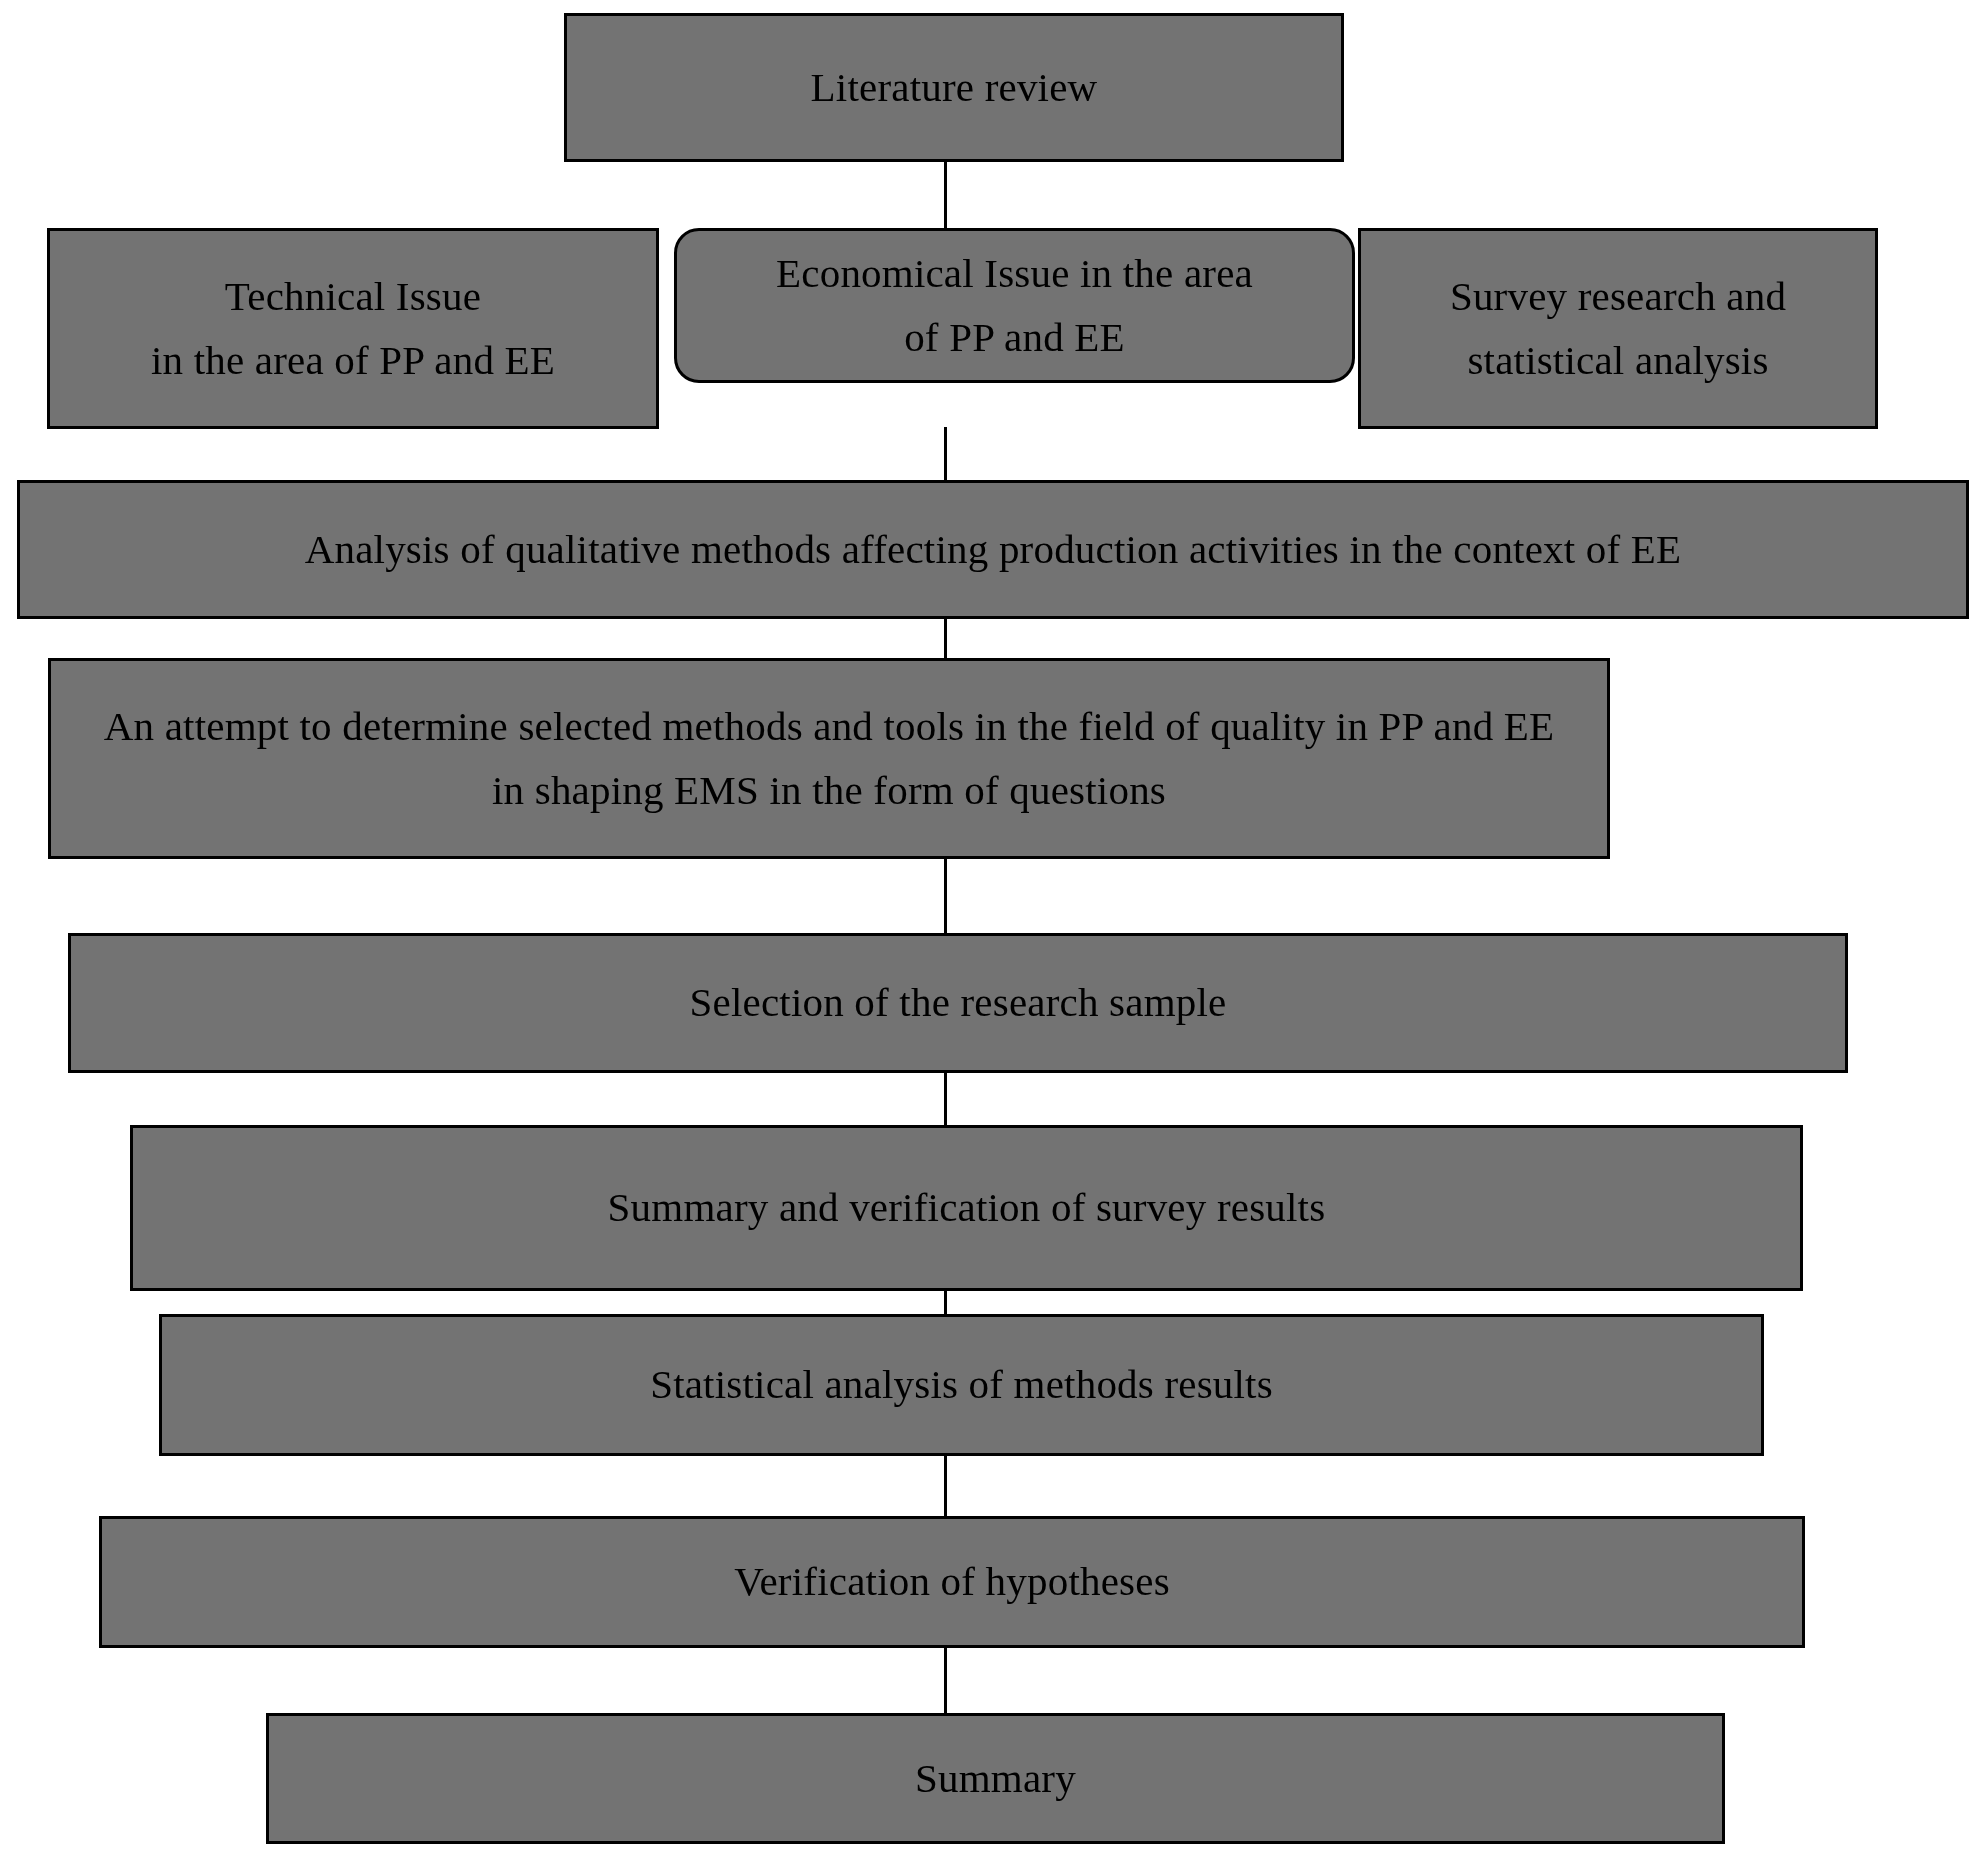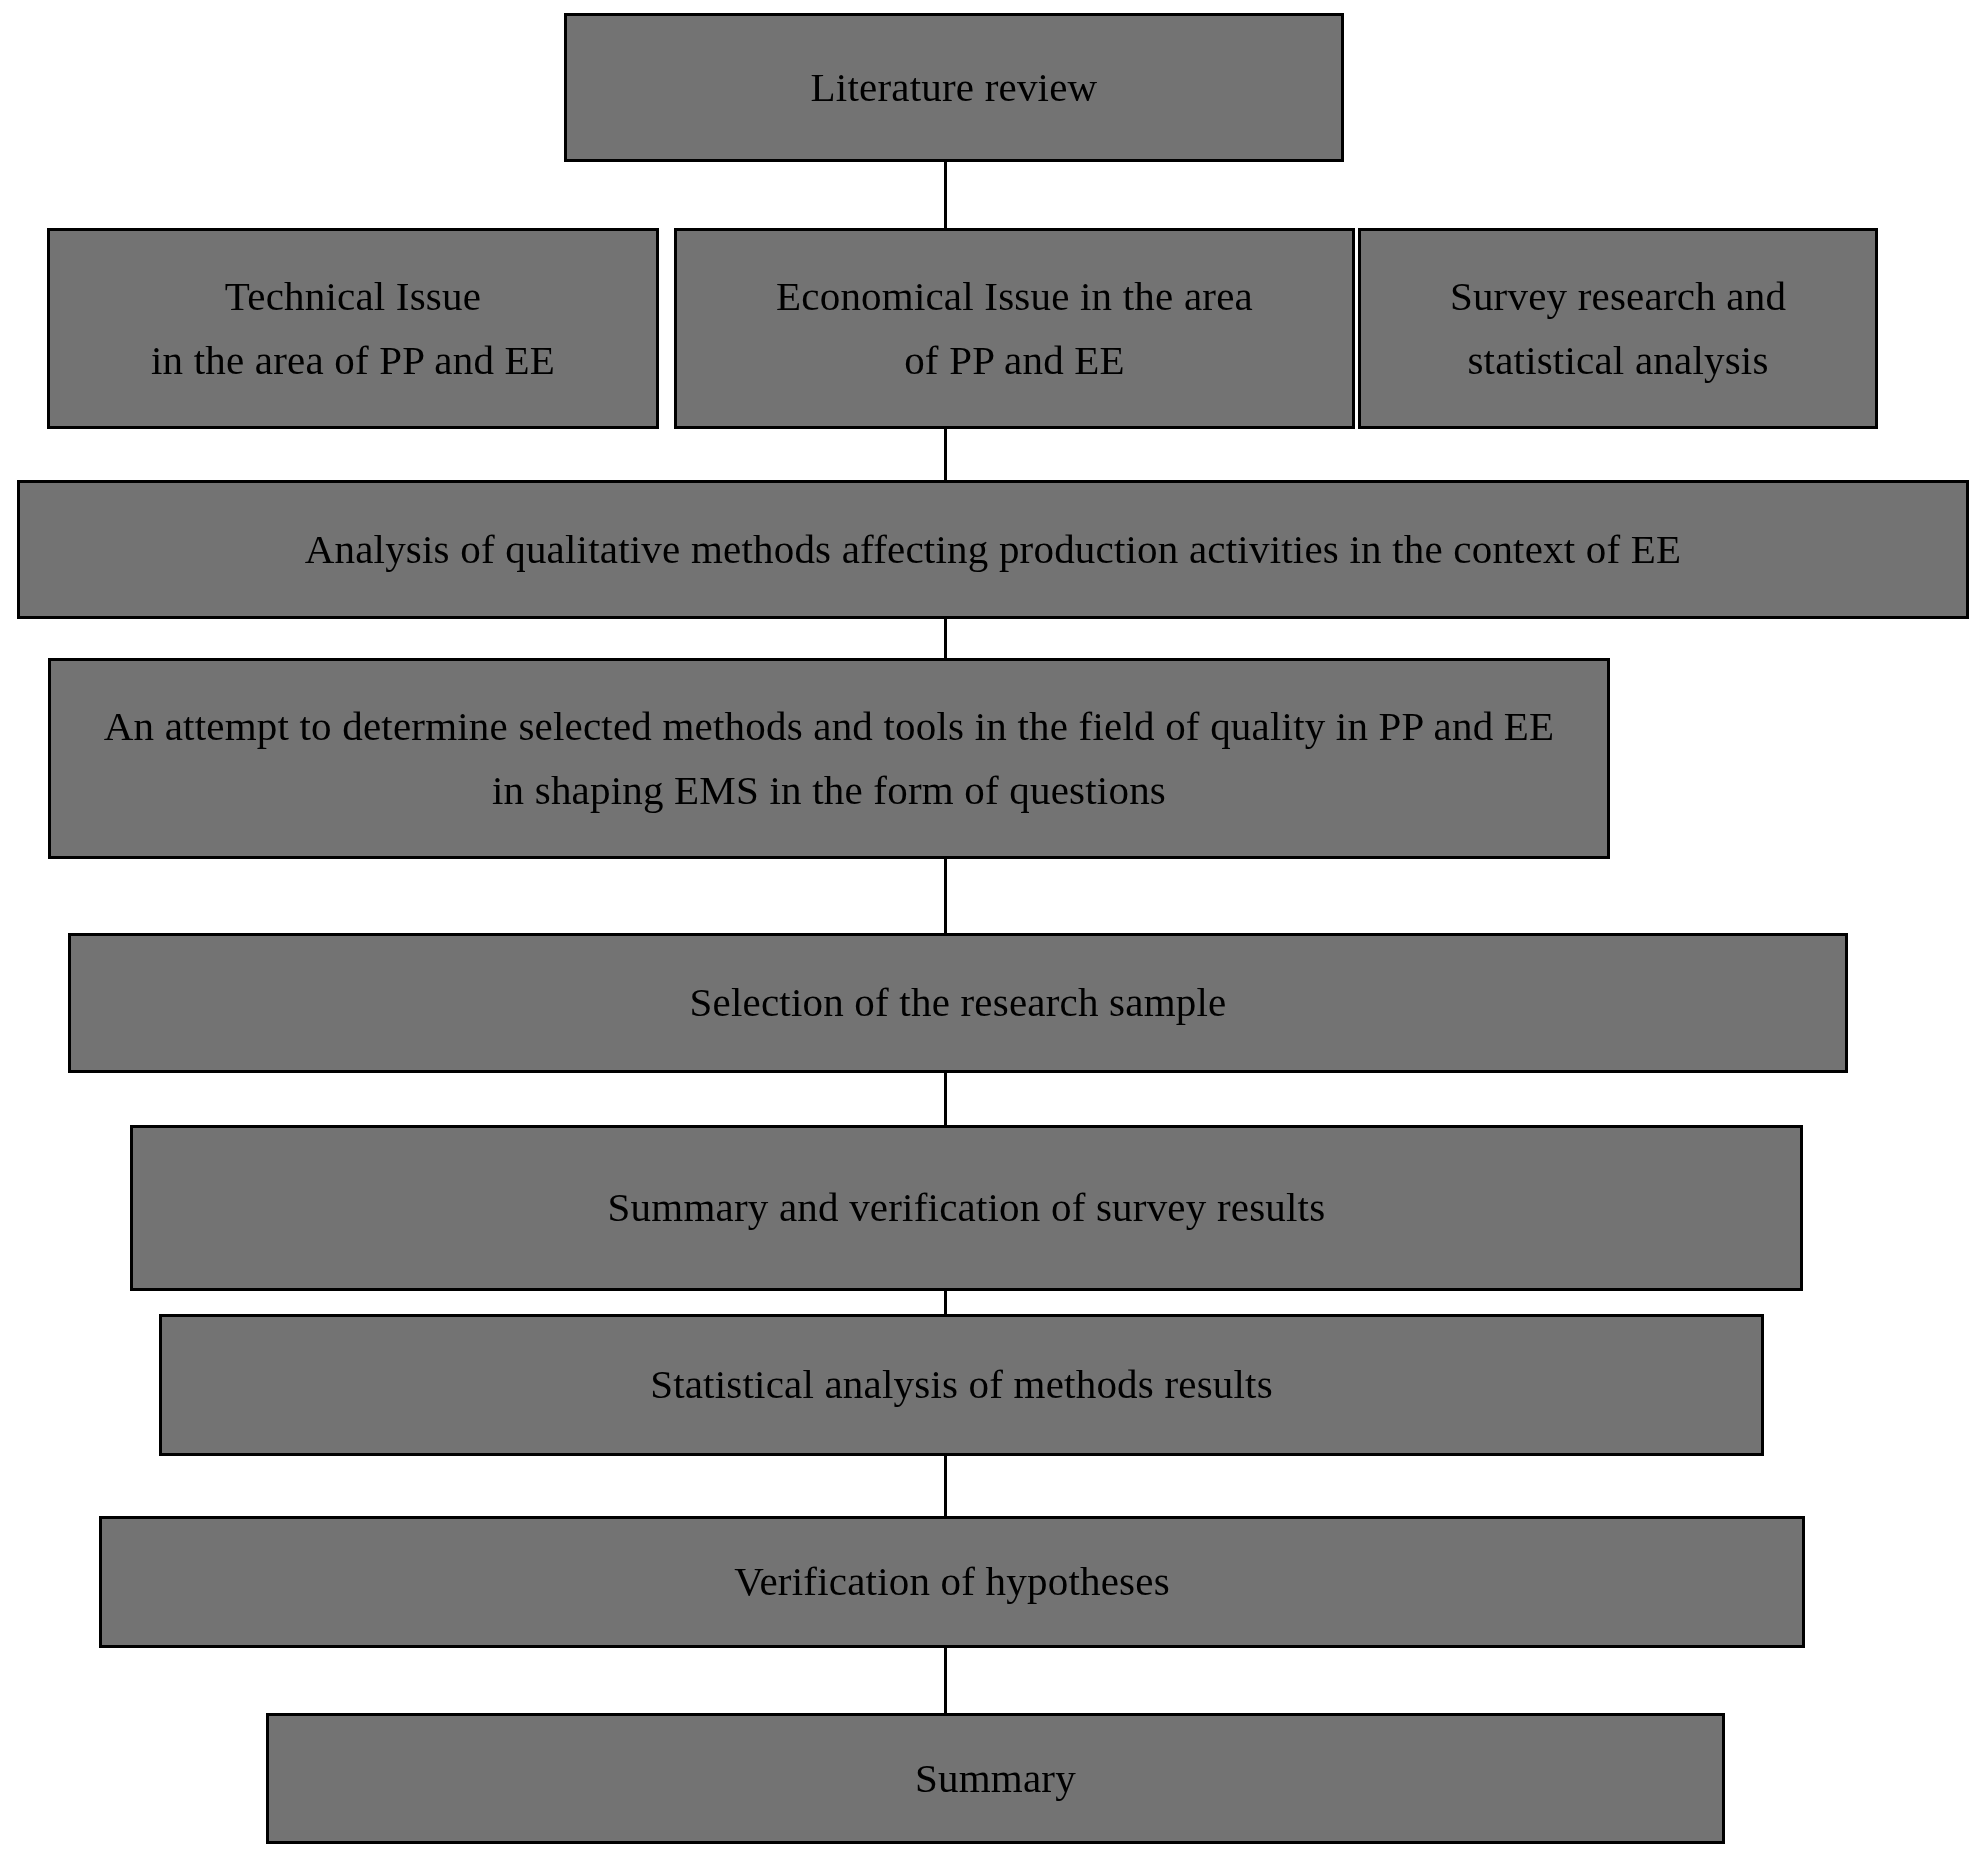--- a/index.html
+++ b/index.html
@@ -58,21 +58,21 @@
 
   <div class="node" style="left:564px; top:13.3px; width:780px; height:149px;">
     <span class="line">Literature review</span>
   </div>
 
   <div class="node" style="left:47px; top:228px; width:612px; height:201px;align-items:center;">
     <span class="line">Technical Issue</span>
     <span class="line">in the area of PP and EE</span>
   </div>
 
-  <div class="node" style="left:674px; top:228px; width:681px; height:201px;">
+  <div class="node" style="left:674px; top:228px; width:681px; height:155px;border-radius:25px;">
     <span class="line">Economical Issue in the area</span>
     <span class="line">of PP and EE</span>
   </div>
 
   <div class="node" style="left:1358px; top:228px; width:520px; height:201px;">
     <span class="line">Survey research and</span>
     <span class="line">statistical analysis</span>
   </div>
 
   <div class="node" style="left:17px; top:480px; width:1952px; height:139px;">

